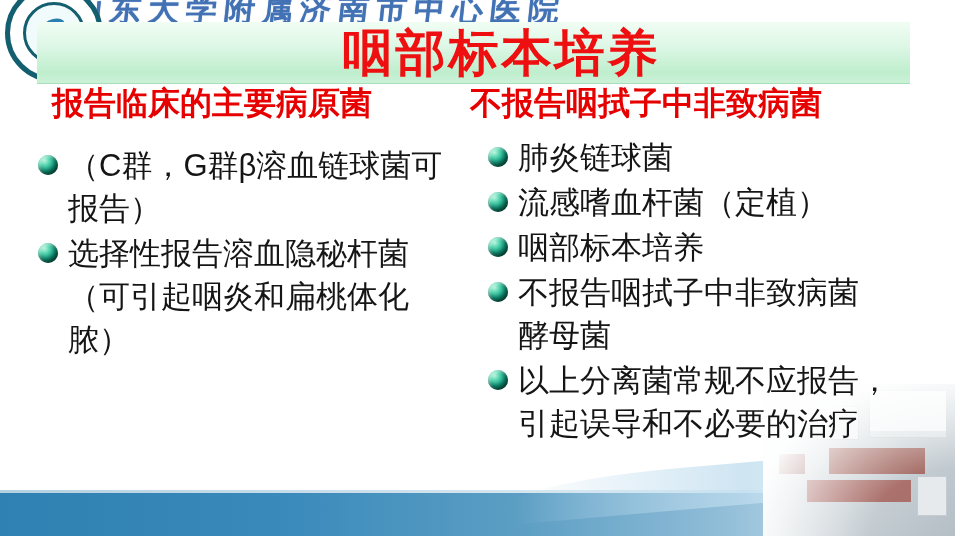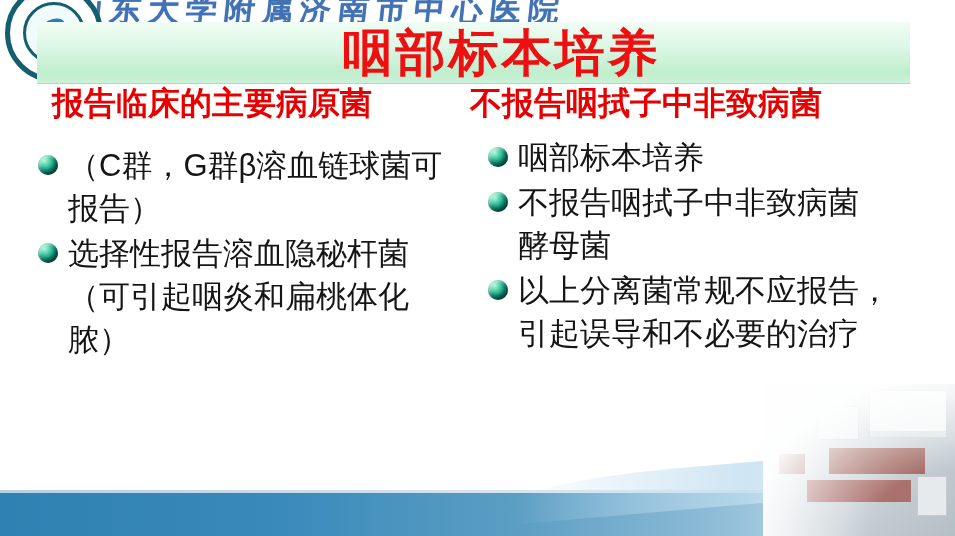--- a/index.html
+++ b/index.html
@@ -150,21 +150,23 @@
         <li>选择性报告溶血隐秘杆菌
 （可引起咽炎和扁桃体化脓）</li>
       </ul>
   </div>
 
   <div class="col col-right">
     <h2>不报告咽拭子中非致病菌</h2>
     <ul class="bullet-list">
 
 
+        <li>肺炎链球菌</li>
 
+        <li>流感嗜血杆菌（定植）</li>
 
         <li>咽部标本培养</li>
 
         <li>不报告咽拭子中非致病菌
 酵母菌</li>
 
         <li>以上分离菌常规不应报告，
 引起误导和不必要的治疗</li>
       </ul>
   </div>

